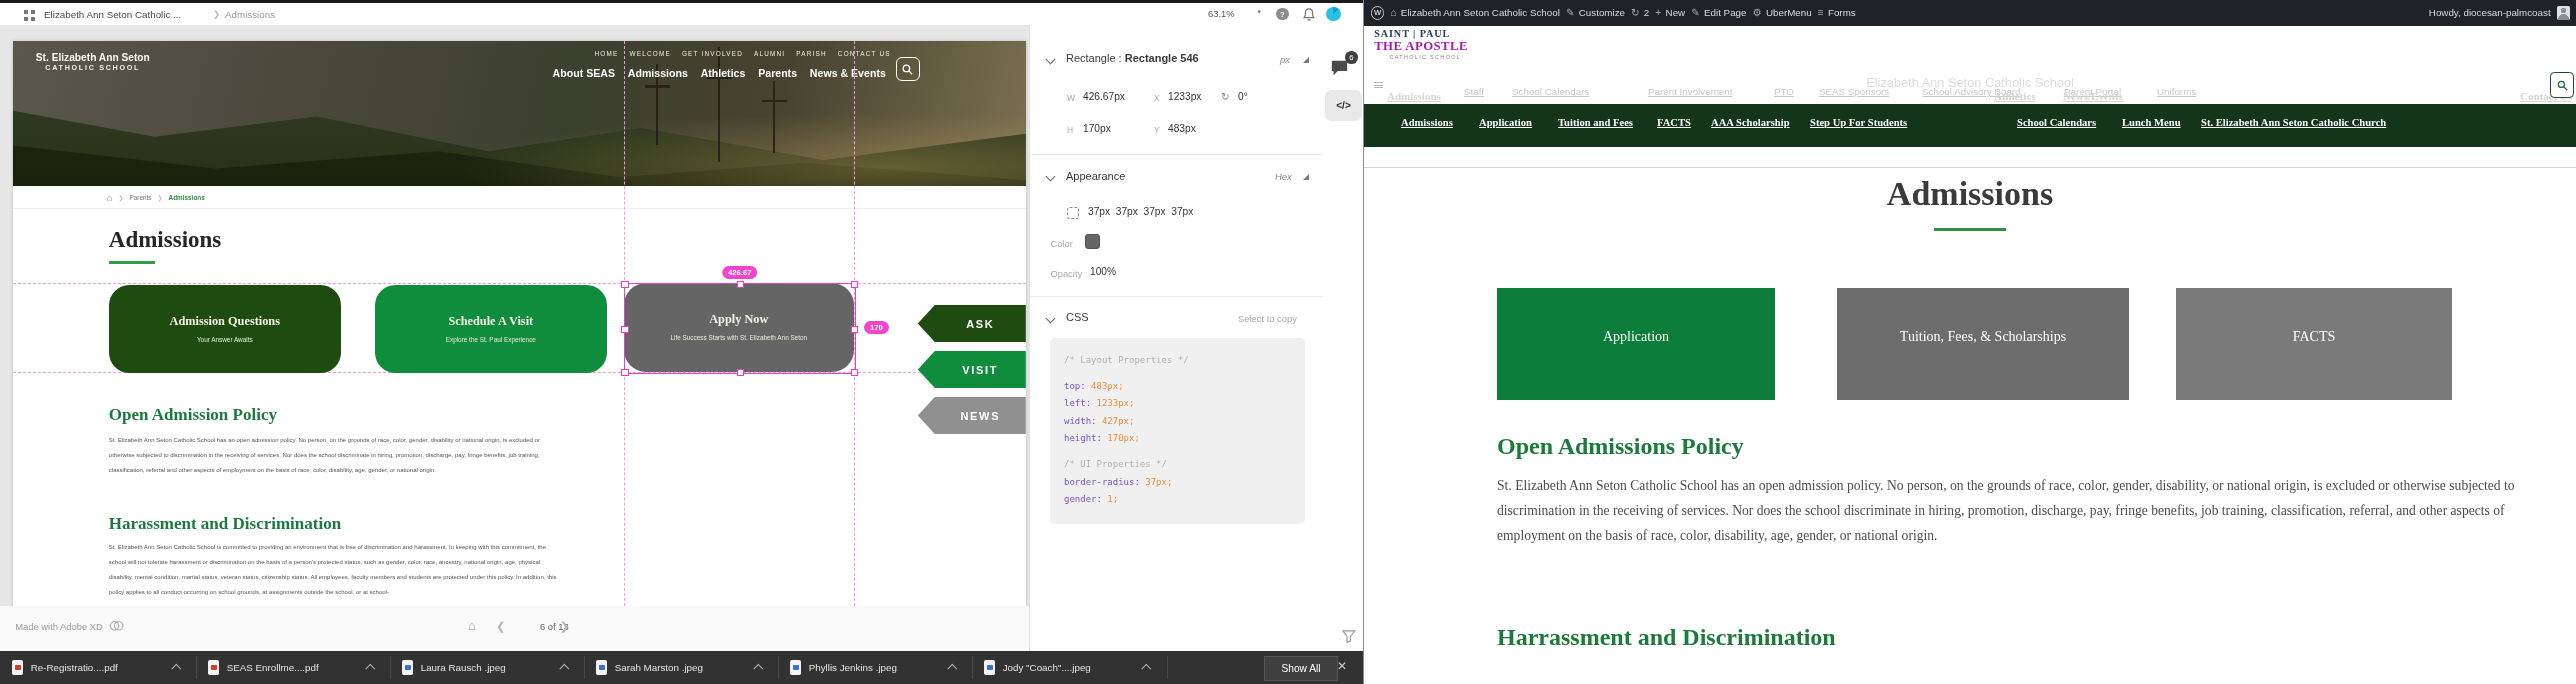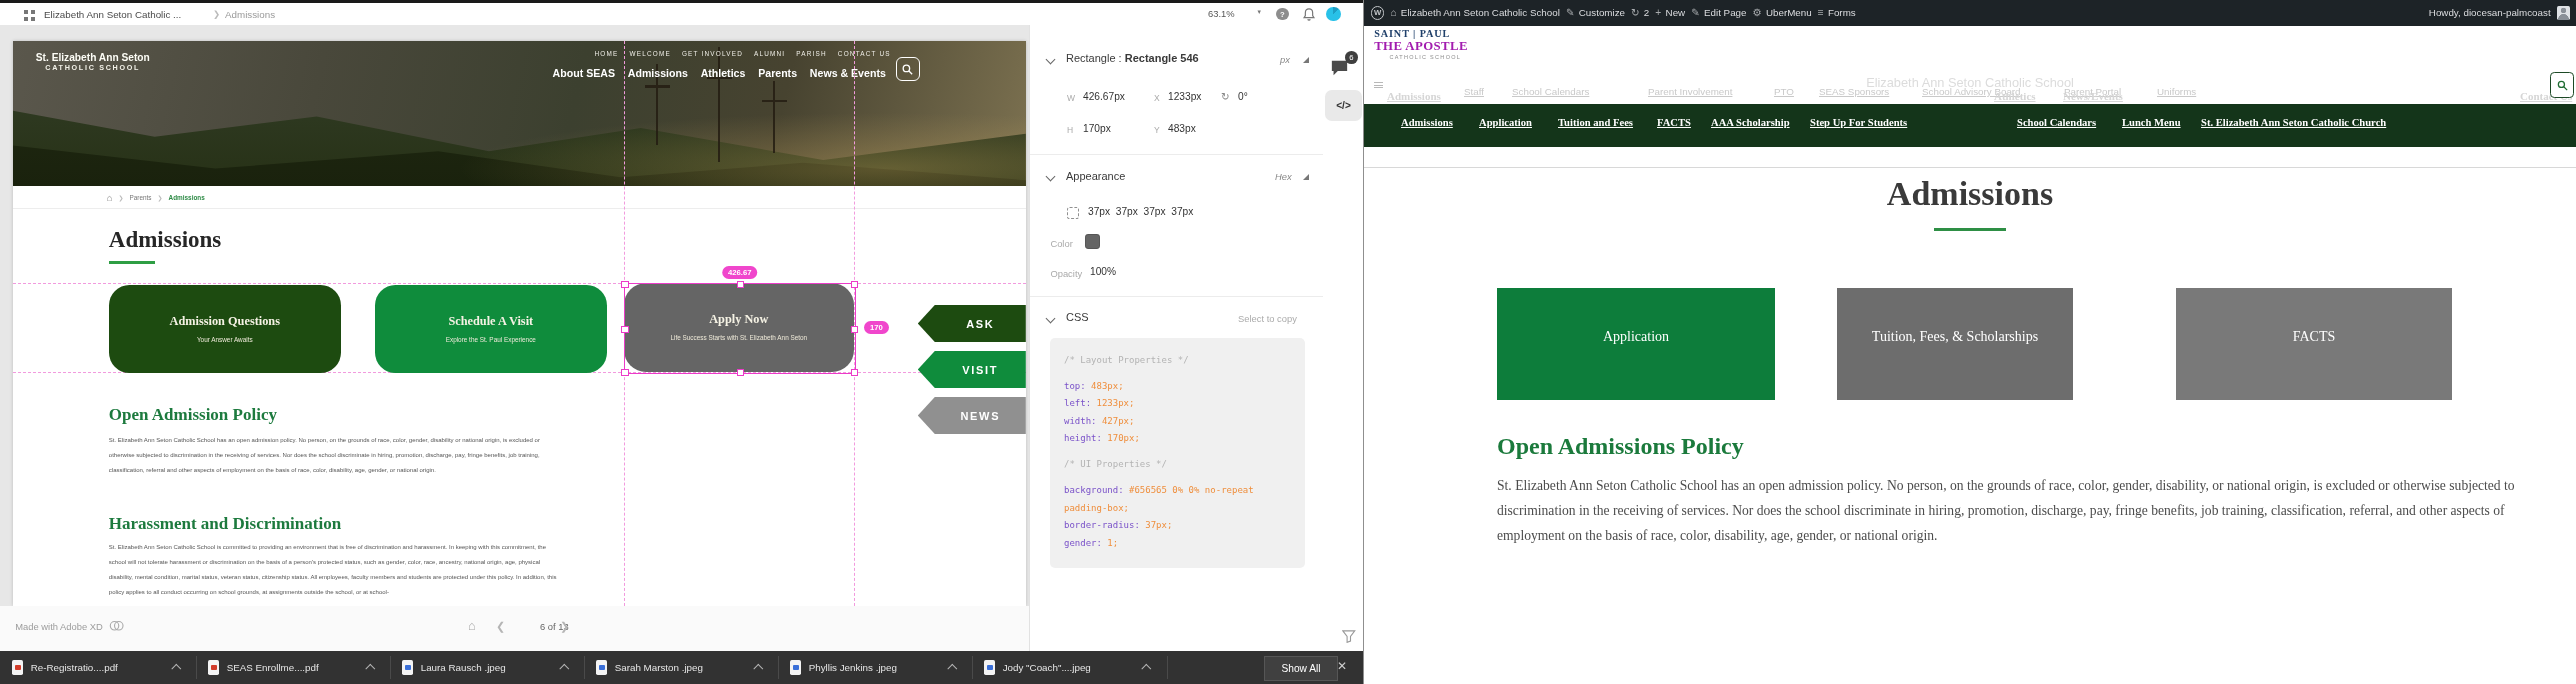--- a/index.html
+++ b/index.html
@@ -312,21 +312,20 @@
     <span class="abs p-head" style="left:36px;top:286px;">CSS</span>
     <span class="abs" style="left:208px;top:288px;font-size:9.4px;color:#ababab;">Select to copy</span>
 
     <div class="codeblock">
       <div class="codeline c-com">/* Layout Properties */</div>
       <div class="codeline gap-top"><span class="c-prop">top:</span> <span class="c-val">483px;</span></div>
       <div class="codeline"><span class="c-prop">left:</span> <span class="c-val">1233px;</span></div>
       <div class="codeline"><span class="c-prop">width:</span> <span class="c-val">427px;</span></div>
       <div class="codeline"><span class="c-prop">height:</span> <span class="c-val">170px;</span></div>
       <div class="codeline c-com gap-top">/* UI Properties */</div>
-      <div class="codeline gap-top"><span class="c-prop">background:</span> <span class="c-val">#656565 0% 0% no-repeat padding-box;</span></div>
       <div class="codeline"><span class="c-prop">border-radius:</span> <span class="c-val">37px;</span></div>
       <div class="codeline"><span class="c-prop">gender:</span> <span class="c-val">1;</span></div>
     </div>
 
     <svg class="bubble" style="left:300px;top:34px;" width="19" height="17" viewBox="0 0 22 20">
       <path d="M2 2h18v12H9l-5 5v-5H2z" fill="#4a4a4a"></path>
     </svg>
     <span class="badge6" style="left:315px;top:26.4px;">6</span>
     <div class="codebtn" style="left:295px;top:65px;">&lt;/&gt;</div>
     <svg class="abs" style="left:312px;top:605px;" width="13.6" height="12.8" viewBox="0 0 16 15">
@@ -466,23 +465,24 @@
     <span class="gblink" style="left:837px;">St. Elizabeth Ann Seton Catholic Church</span>
   </div>
 
   <div class="hdivider"></div>
   <div class="site-title">Admissions</div>
   <div class="site-underline"></div>
 
   <div class="card" style="left:133px;width:278px;background:#0d7d3b;">
     <span>Application</span>
   </div>
-  <div class="card" style="left:473px;width:236px;background:#6d6d6d;">
+  <div class="card" style="left:473px;width:292px;background:#6d6d6d;">
     <span>Tuition, Fees, &amp; Scholarships</span>
   </div>
   <div class="card" style="left:812px;width:276px;background:#797979;">
     <span>FACTS</span>
   </div>
 
   <div class="s-h2" style="left:133px;top:433px;">Open Admissions Policy</div>
   <div class="s-para">St. Elizabeth Ann Seton Catholic School has an open admission policy.  No person, on the grounds of race, color, gender, disability, or national origin, is excluded or otherwise subjected to discrimination in the receiving of services. Nor does the school discriminate in hiring, promotion, discharge, pay, fringe benefits, job training, classification, referral, and other aspects of employment on the basis of race, color, disability, age, gender, or national origin.</div>
+  <div class="s-h2" style="left:133px;top:624px;">Harrassment and Discrimination</div>
 </div>
 
 
 </body></html>

